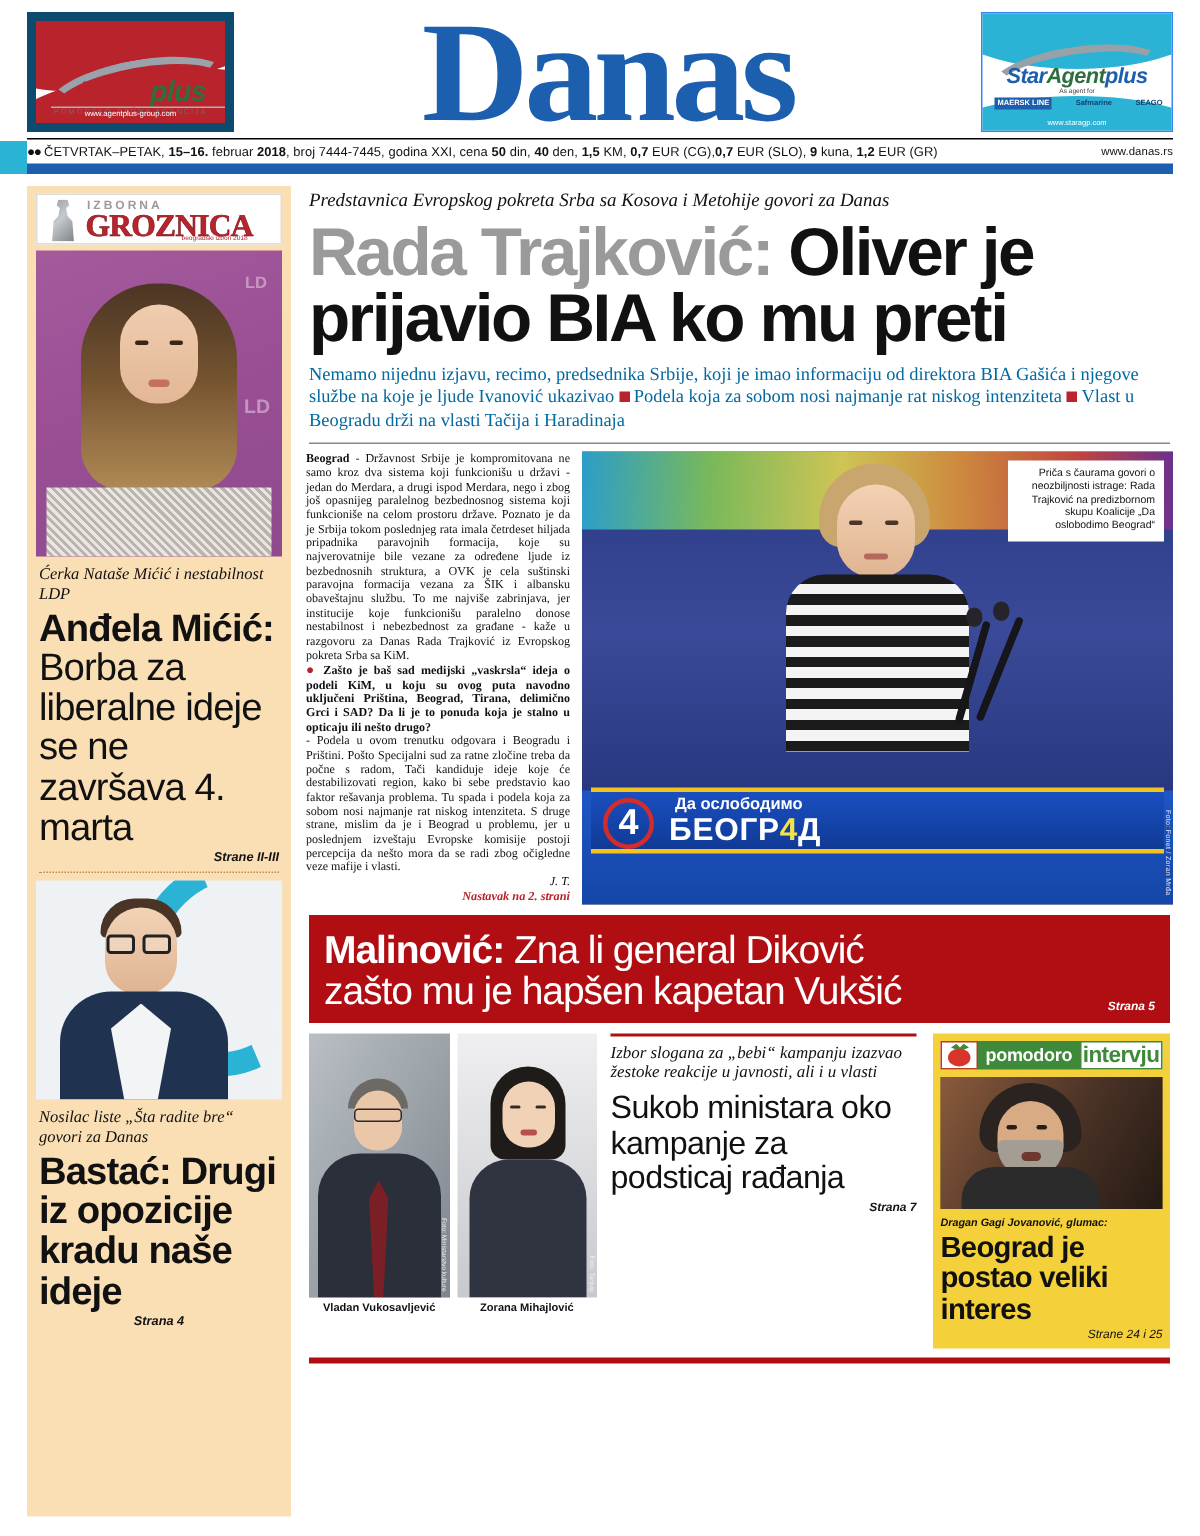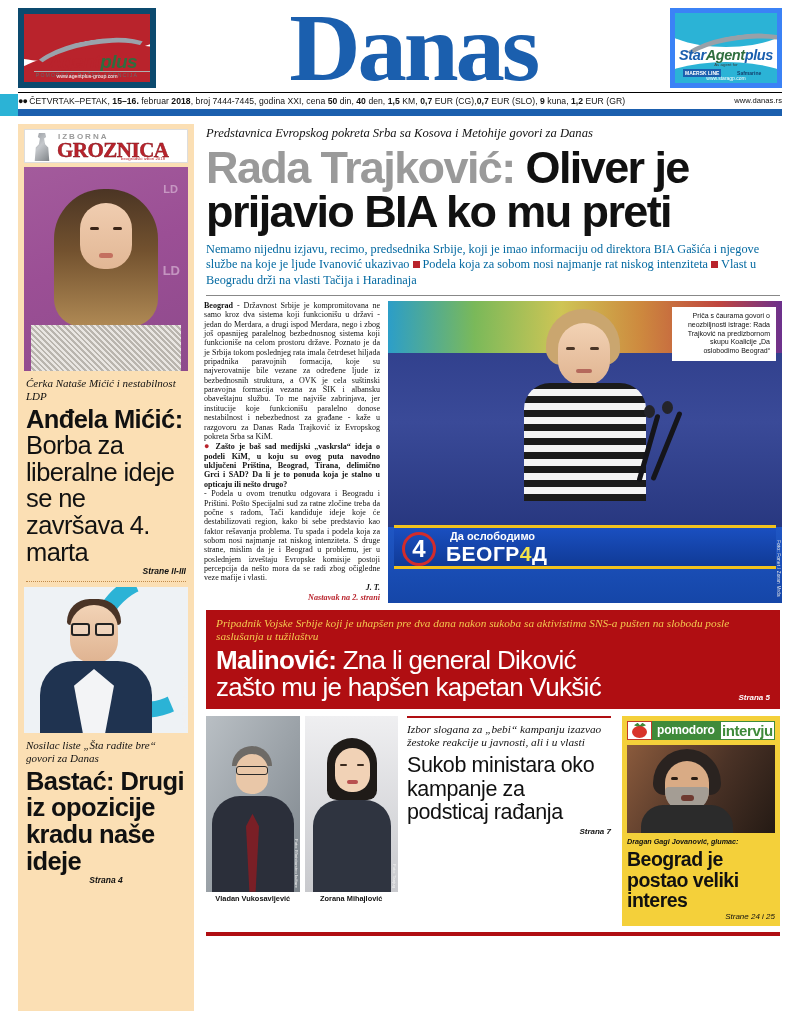--- a/index.html
+++ b/index.html
@@ -54,21 +54,21 @@
   }
   .logo-wrap {
     flex: 1; display: flex; align-items: center; justify-content: center;
   }
   .logo-danas {
     font-family: "Liberation Serif", serif;
     font-size: 95px; font-weight: bold; color: #1b5fae;
     letter-spacing: -3px; line-height: 0.85; transform: scaleX(1.04);
   }
   .ad-right {
-    width: 112px; border: 5px solid #3b82f6; position: relative;
+    width: 128px; border: 1px solid #3b82f6; position: relative;
     background: #fff; overflow: hidden; flex: none;
   }
   .ad-right .cy {
     position: absolute; left: -18%; top: -30%; width: 136%; height: 78%;
     background: #2bb3d6; border-radius: 0 0 60% 60%;
   }
   .ad-right .cy2 {
     position: absolute; left: -18%; bottom: -32%; width: 136%; height: 62%;
     background: #2bb3d6; border-radius: 55% 55% 0 0;
   }
@@ -259,21 +259,21 @@
   .main-rule { border-top: 1px solid #888; margin: 7px 2px 5px 2px; }
 
   .article-row { display: flex; gap: 8px; }
   .art-text {
     width: 176px; flex: none; font-family: "Liberation Serif", serif;
     font-size: 8.05px; line-height: 1.165; text-align: justify; color: #111;
   }
   .art-text b { font-weight: bold; }
   .art-text .q { font-weight: bold; }
   .art-text .bullet { color: #b9232c; font-size: 9px; }
-  .art-text .sig { font-style: italic; font-weight: bold; text-align: right; display: block; }
+  .art-text .sig { font-style: italic; font-weight: normal; text-align: right; display: block; }
   .art-text .cont {
     font-weight: bold; font-style: italic; color: #b9232c;
     text-align: right; display: block; font-size: 8.2px; margin-top: 1px;
   }
   .art-photo {
     flex: 1; position: relative; overflow: hidden;
     background: linear-gradient(180deg,#2b3a86 0%, #3a4a98 40%, #1b2a6e 100%);
   }
   .art-photo .rainbow {
     position: absolute; left: 0; top: 0; width: 100%; height: 52px;
@@ -590,21 +590,20 @@
             <div class="t1">Да ослободимо</div>
             <div class="t2"><span>БЕОГР</span><span class="y">4</span><span>Д</span></div>
           </div>
 
           <div class="caption-box">Priča s čaurama govori o neozbiljnosti istrage: Rada Trajković na predizbornom skupu Koalicije „Da oslobodimo Beograd“</div>
           <div class="photo-credit">Foto: Fonet / Zoran Mrđa</div>
         </div>
       </div>
 
       <div class="red-banner">
-        <div class="rb-kicker">Pripadnik Vojske Srbije koji je uhapšen pre dva dana nakon sukoba sa aktivistima SNS-a pušten na slobodu posle saslušanja u tužilaštvu</div>
         <div class="rb-head">
           <b>Malinović:</b><span> Zna li general Diković</span><br>
           <span>zašto mu je hapšen kapetan Vukšić</span>
         </div>
         <div class="rb-strana">Strana 5</div>
       </div>
 
       <div class="bottom-row">
 
         <div class="bb-photos">

